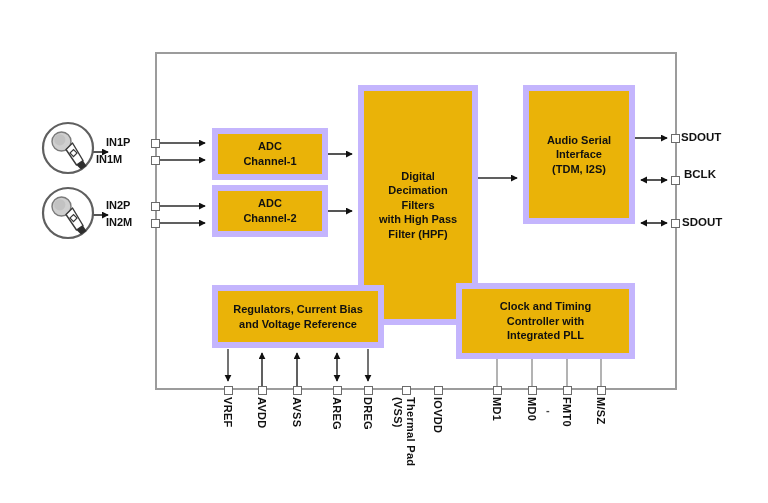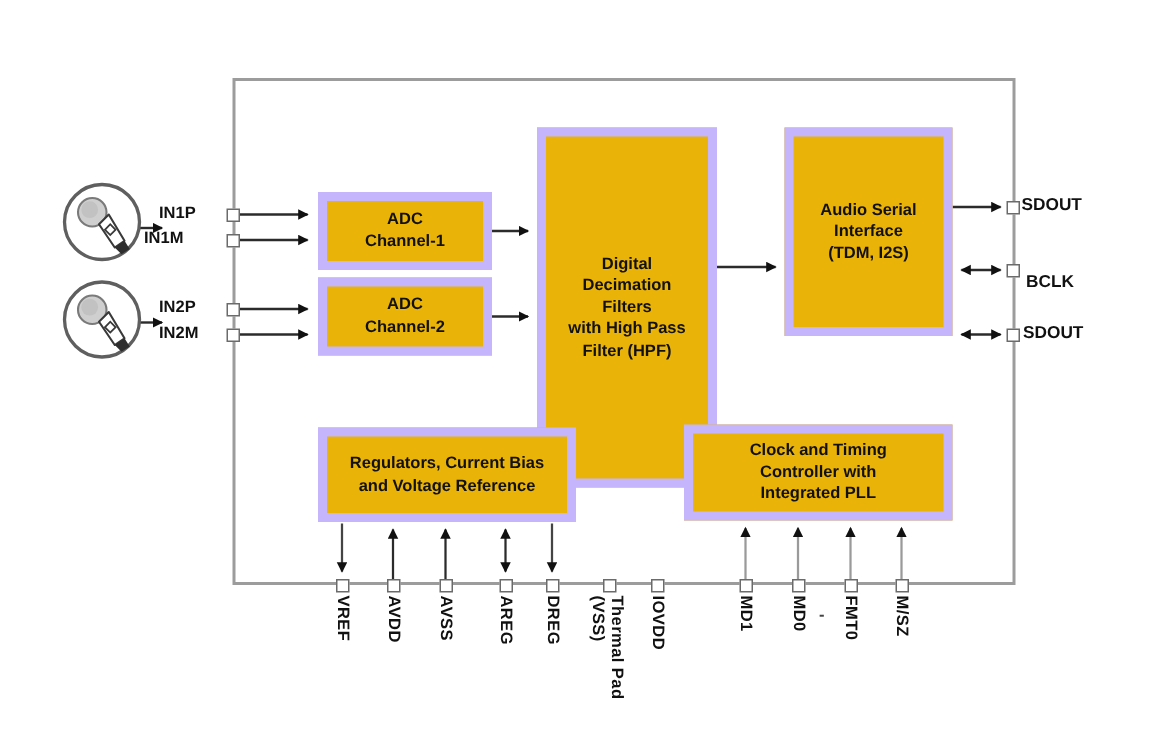--- a/index.html
+++ b/index.html
@@ -101,21 +101,21 @@
   </div>
   <div class="block" style="left:523px;top:85px;width:112px;height:139px;">
     <span class="blocktext">Audio Serial
 Interface
 (TDM, I2S)</span>
   </div>
   <div class="block" style="left:212px;top:285px;width:172px;height:63px;">
     <span class="blocktext">Regulators, Current Bias
 and  Voltage Reference</span>
   </div>
-  <div class="block" style="left:456px;top:283px;width:179px;height:64px;">
+  <div class="block" style="left:456px;top:283px;width:179px;height:76px;">
     <span class="blocktext">Clock and Timing
 Controller with
 Integrated PLL</span>
   </div>
 
   <div class="pin" style="left:150.5px;top:138.5px;"></div>
   <div class="pin" style="left:150.5px;top:155.5px;"></div>
   <div class="pin" style="left:150.5px;top:201.5px;"></div>
   <div class="pin" style="left:150.5px;top:218.5px;"></div>
 
@@ -134,21 +134,21 @@
   <div class="pin" style="left:527.5px;top:385.5px;"></div>
   <div class="pin" style="left:562.5px;top:385.5px;"></div>
   <div class="pin" style="left:596.5px;top:385.5px;"></div>
 
   <div class="plabel" style="left:106px;top:136px;">IN1P</div>
   <div class="plabel" style="left:96px;top:153px;">IN1M</div>
   <div class="plabel" style="left:106px;top:199px;">IN2P</div>
   <div class="plabel" style="left:106px;top:216px;">IN2M</div>
 
   <div class="rlabel" style="left:681px;top:131px;">SDOUT</div>
-  <div class="rlabel" style="left:684px;top:182px;">BCLK</div>
+  <div class="rlabel" style="left:684px;top:168px;">BCLK</div>
   <div class="rlabel" style="left:682px;top:216px;">SDOUT</div>
 
   <div class="vlabel" style="left:221px;top:397px;">VREF</div>
   <div class="vlabel" style="left:255px;top:397px;">AVDD</div>
   <div class="vlabel" style="left:290px;top:397px;">AVSS</div>
   <div class="vlabel" style="left:330px;top:397px;">AREG</div>
   <div class="vlabel" style="left:361px;top:397px;">DREG</div>
   <div class="vlabel" style="left:391px;top:397px;">Thermal Pad
 (VSS)</div>
   <div class="vlabel" style="left:431px;top:397px;">IOVDD</div>

